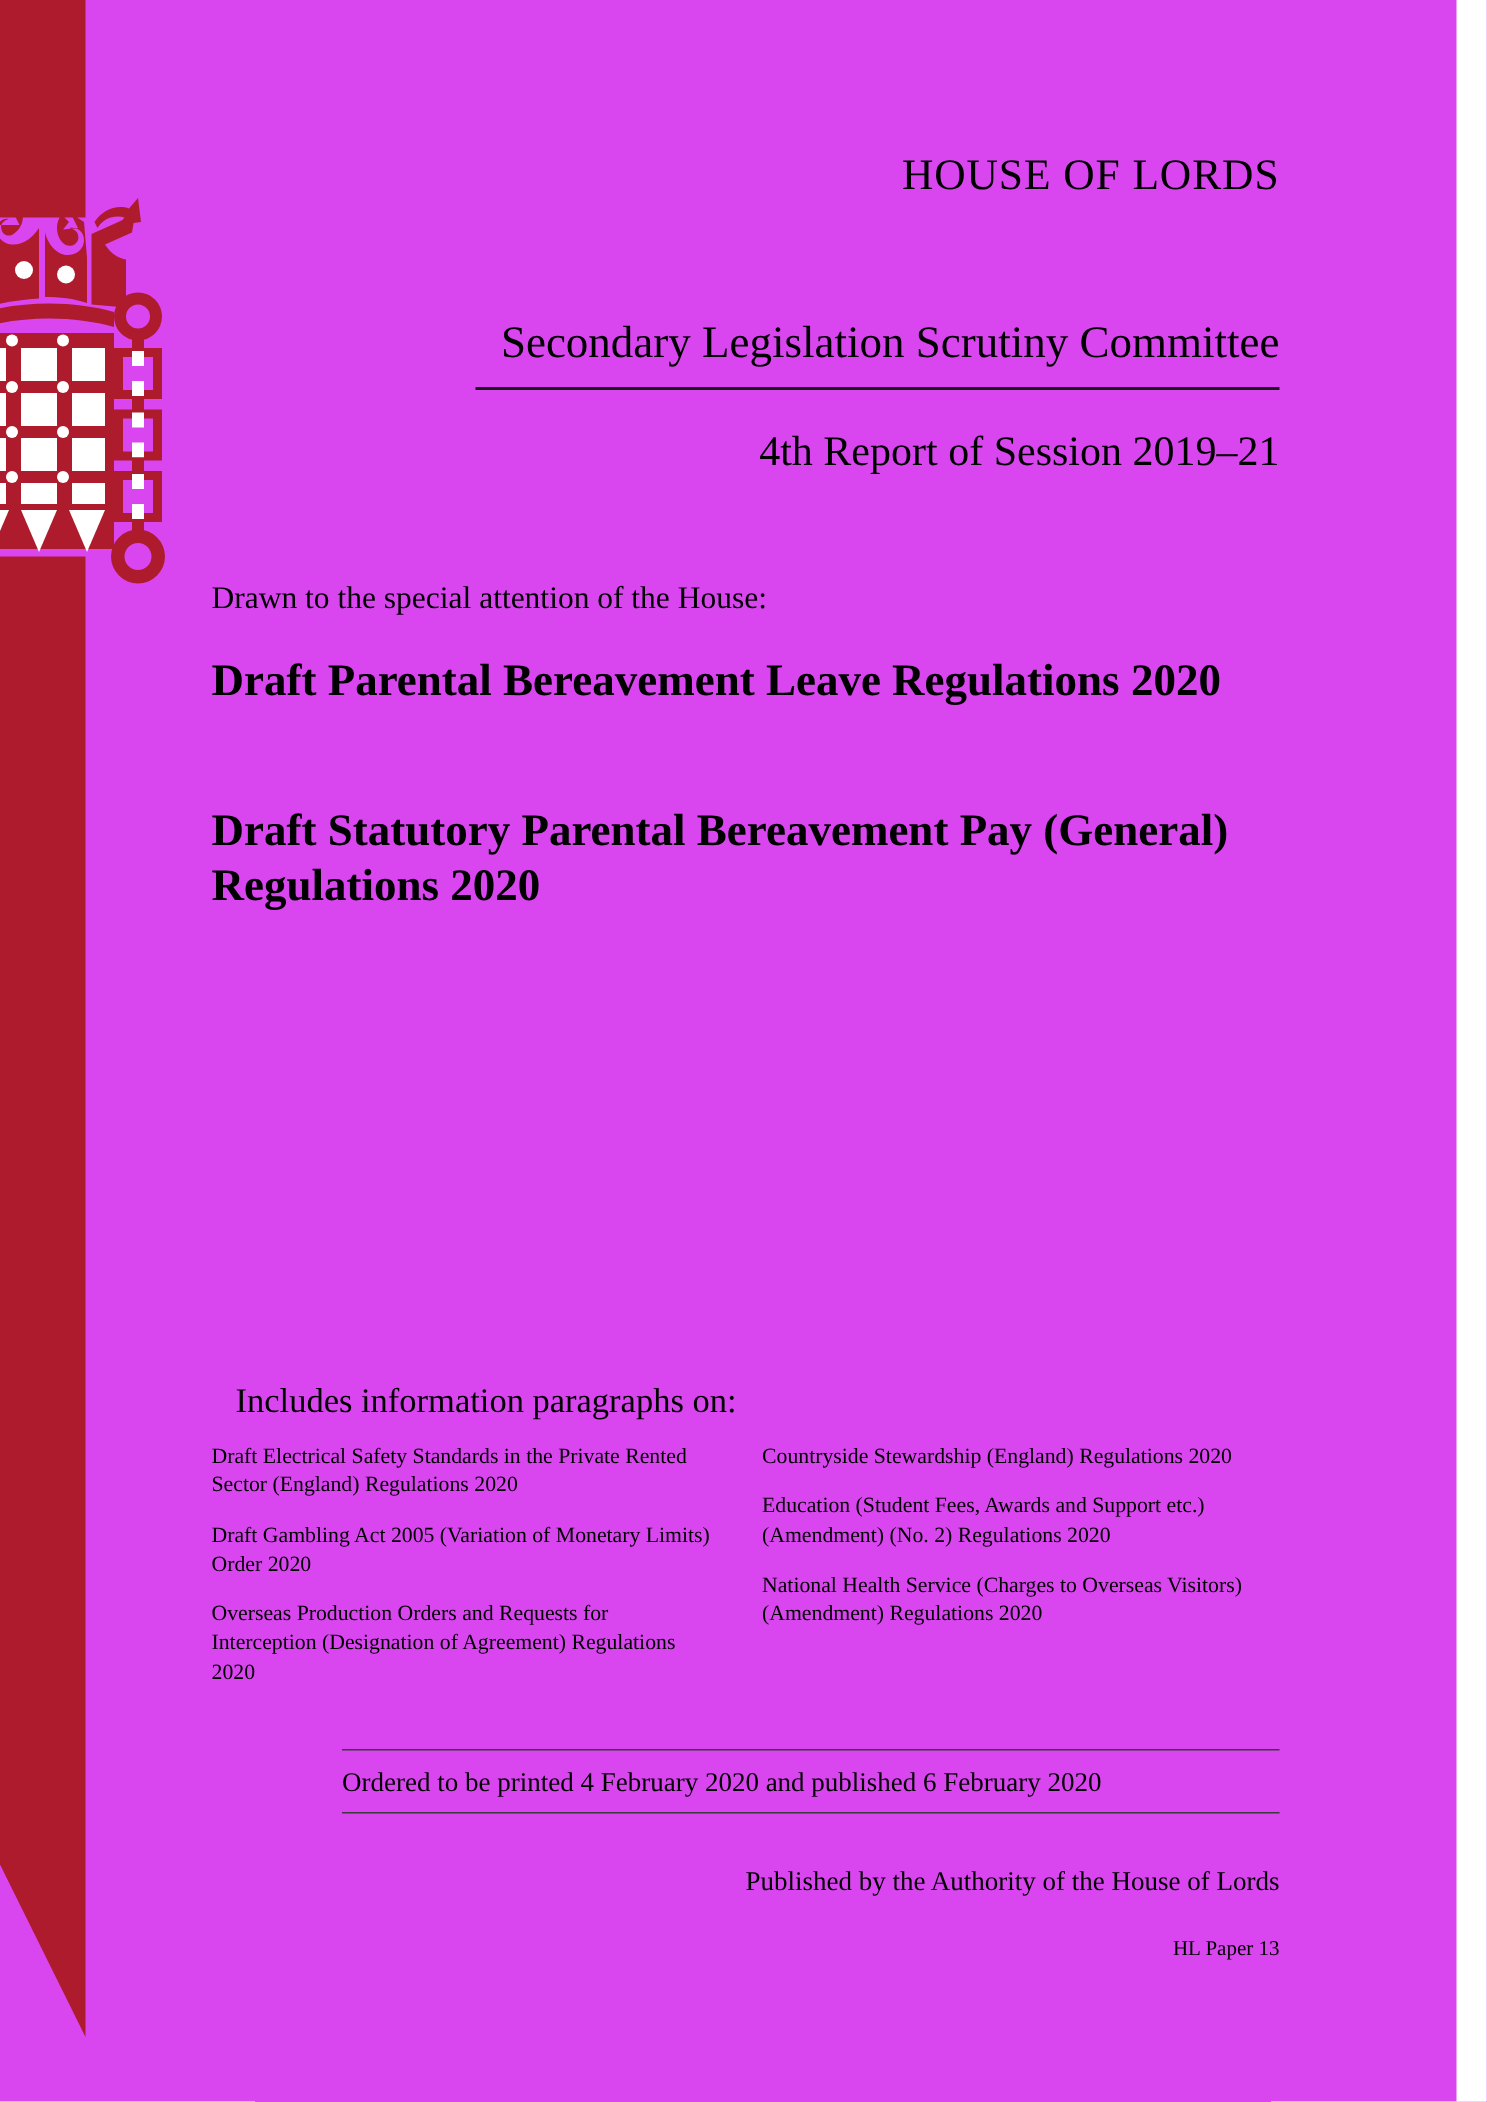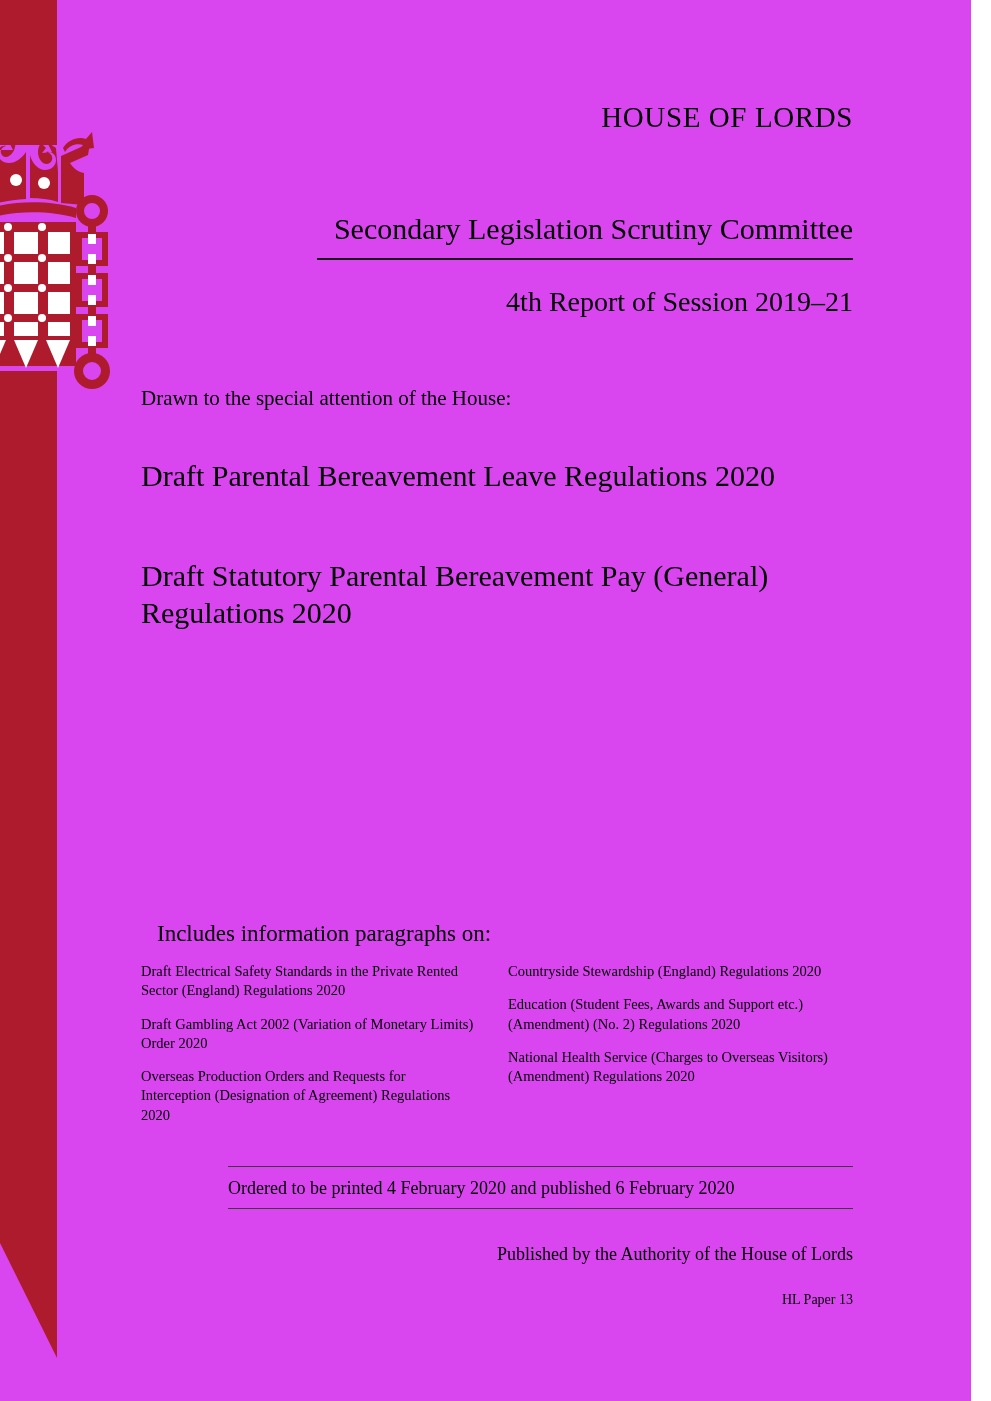--- a/index.html
+++ b/index.html
@@ -84,24 +84,23 @@
     left: 0;
     top: 386px;
     width: 712px;
     font-size: 21px;
   }
 
   .special-title {
     position: absolute;
     left: 0;
     width: 712px;
-    font-weight: normal;
+    font-weight: bold;
     font-size: 30px;
     line-height: 1.22;
-    margin-top: 22px;
   }
   #special-title-1 { top: 436px; }
   #special-title-2 { top: 536px; }
 
   #includes-heading {
     position: absolute;
     left: 16px;
     top: 921px;
     width: 712px;
     font-size: 23px;
@@ -275,21 +274,21 @@
 
     <div id="special-title-1" class="special-title ta-left">Draft Parental Bereavement Leave Regulations 2020</div>
 
     <div id="special-title-2" class="special-title ta-left">Draft Statutory Parental Bereavement Pay (General) Regulations 2020</div>
 
     <div id="includes-heading" class="ta-left">Includes information paragraphs on:</div>
 
     <div id="info-columns">
       <div class="info-col left">
         <div class="info-item">Draft Electrical Safety Standards in the Private Rented Sector (England) Regulations 2020</div>
-        <div class="info-item">Draft Gambling Act 2002 (Variation of Monetary Limits) Order 2020</div>
+        <div class="info-item">Draft Gambling Act 2005 (Variation of Monetary Limits) Order 2020</div>
         <div class="info-item">Overseas Production Orders and Requests for Interception (Designation of Agreement) Regulations 2020</div>
       </div>
       <div class="info-col right">
         <div class="info-item">Countryside Stewardship (England) Regulations 2020</div>
         <div class="info-item">Education (Student Fees, Awards and Support etc.) (Amendment) (No. 2) Regulations 2020</div>
         <div class="info-item">National Health Service (Charges to Overseas Visitors) (Amendment) Regulations 2020</div>
       </div>
     </div>
 
     <div id="footer-block">

